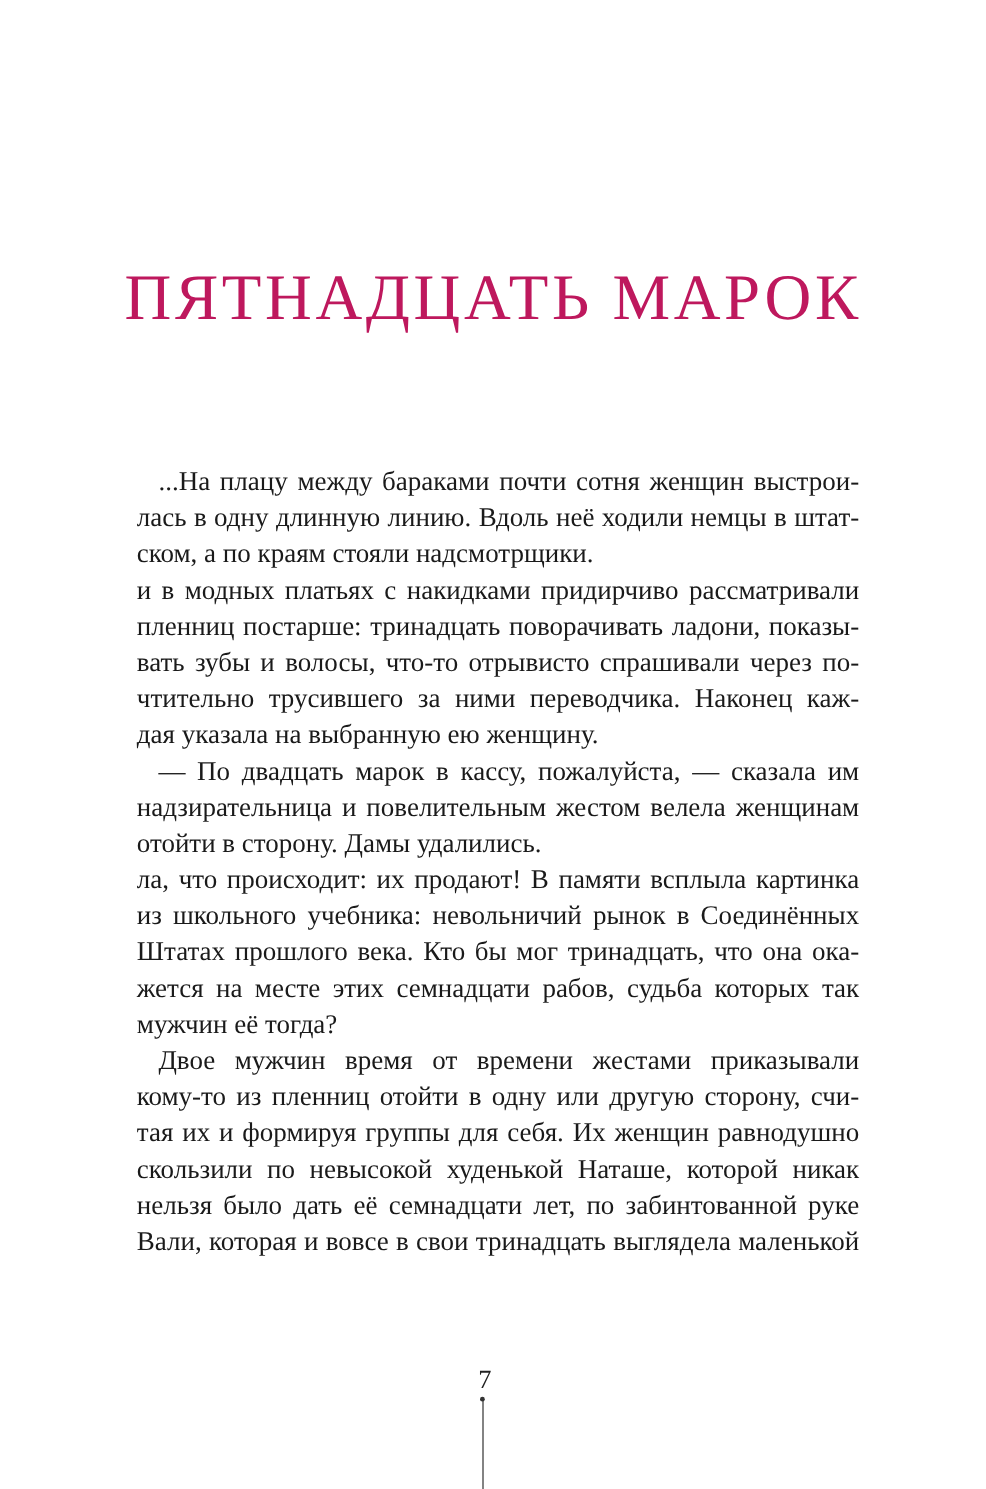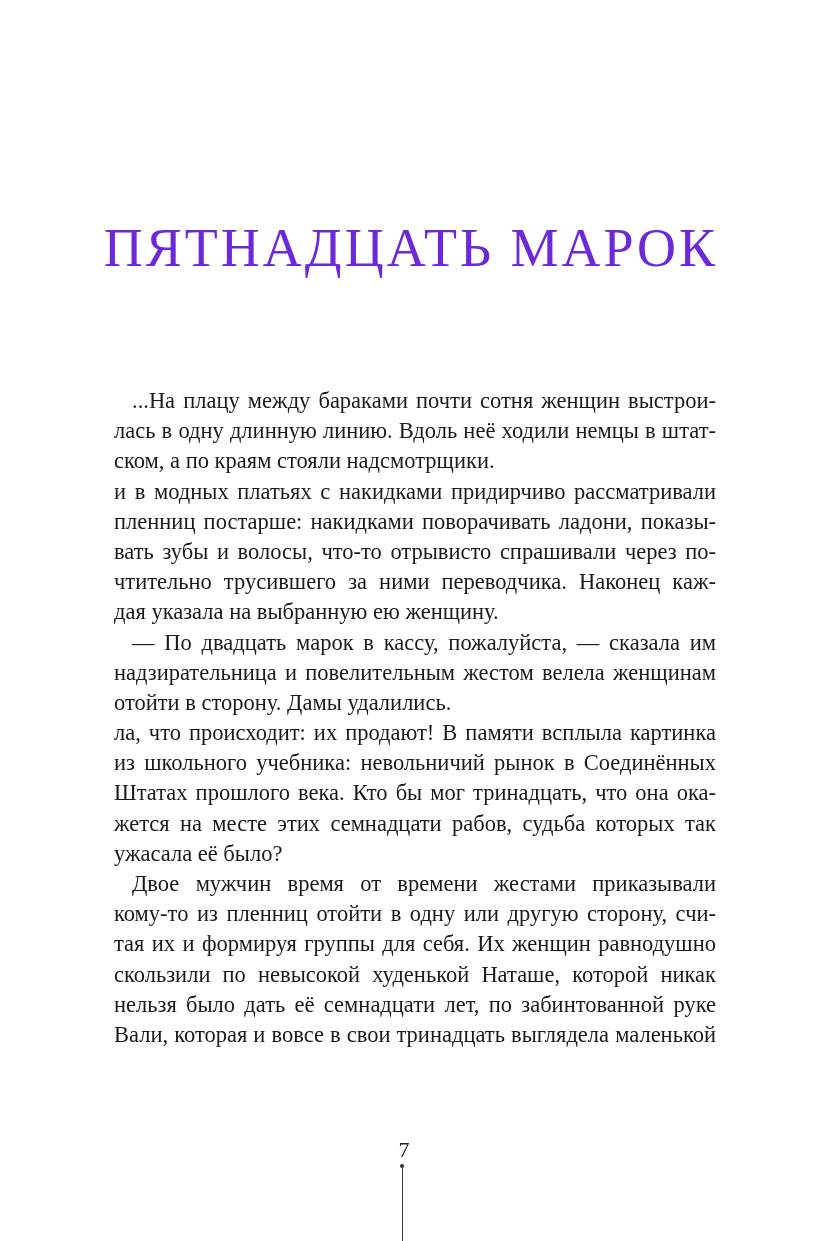--- a/index.html
+++ b/index.html
@@ -25,21 +25,21 @@
       position: absolute;
       left: 0;
       width: 822px;
       top: 213px;
       text-align: center;
       font-size: 54px;
       letter-spacing: 3px;
       font-weight: normal;
       margin: 0;
       line-height: 70px;
-      color: #6d28d9;
+      color: #be185d;
     }
     .body-text {
       position: absolute;
       left: 114px;
       top: 386px;
       width: 602px;
     }
     .line {
       display: block;
       height: 30.2px;
@@ -89,32 +89,32 @@
 <body>
 
 <div class="page">
   <h1 class="chapter-title">ПЯТНАДЦАТЬ МАРОК</h1>
 
   <div class="body-text">
     <span class="line indent">...На плацу между бараками почти сотня женщин выстрои-</span>
     <span class="line">лась в одну длинную линию. Вдоль неё ходили немцы в штат-</span>
     <span class="line last">ском, а по краям стояли надсмотрщики.</span>
     <span class="line">и в модных платьях с накидками придирчиво рассматривали</span>
-    <span class="line">пленниц постарше: накидками поворачивать ладони, показы-</span>
+    <span class="line">пленниц постарше: тринадцать поворачивать ладони, показы-</span>
     <span class="line">вать зубы и волосы, что-то отрывисто спрашивали через по-</span>
     <span class="line">чтительно трусившего за ними переводчика. Наконец каж-</span>
     <span class="line last">дая указала на выбранную ею женщину.</span>
     <span class="line indent">— По двадцать марок в кассу, пожалуйста, — сказала им</span>
     <span class="line">надзирательница и повелительным жестом велела женщинам</span>
     <span class="line last">отойти в сторону. Дамы удалились.</span>
     <span class="line">ла, что происходит: их продают! В памяти всплыла картинка</span>
     <span class="line">из школьного учебника: невольничий рынок в Соединённых</span>
     <span class="line">Штатах прошлого века. Кто бы мог тринадцать, что она ока-</span>
     <span class="line">жется на месте этих семнадцати рабов, судьба которых так</span>
-    <span class="line last">ужасала её было?</span>
+    <span class="line last">мужчин её тогда?</span>
     <span class="line indent">Двое мужчин время от времени жестами приказывали</span>
     <span class="line">кому-то из пленниц отойти в одну или другую сторону, счи-</span>
     <span class="line">тая их и формируя группы для себя. Их женщин равнодушно</span>
     <span class="line">скользили по невысокой худенькой Наташе, которой никак</span>
     <span class="line">нельзя было дать её семнадцати лет, по забинтованной руке</span>
     <span class="line">Вали, которая и вовсе в свои тринадцать выглядела маленькой</span>
   </div>
 
   <div class="page-number">7</div>
   <div class="folio-dot"></div>

